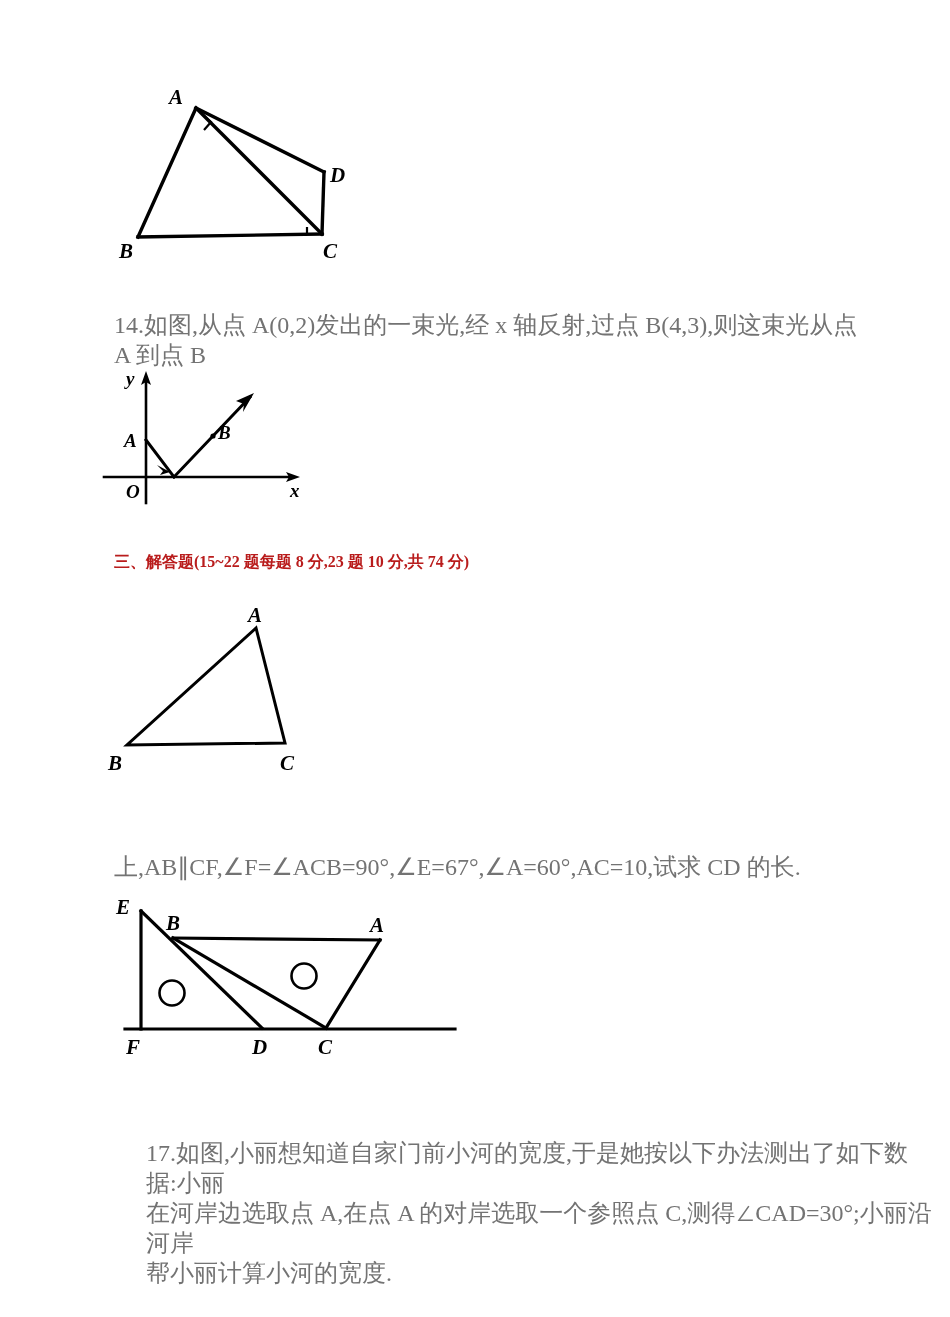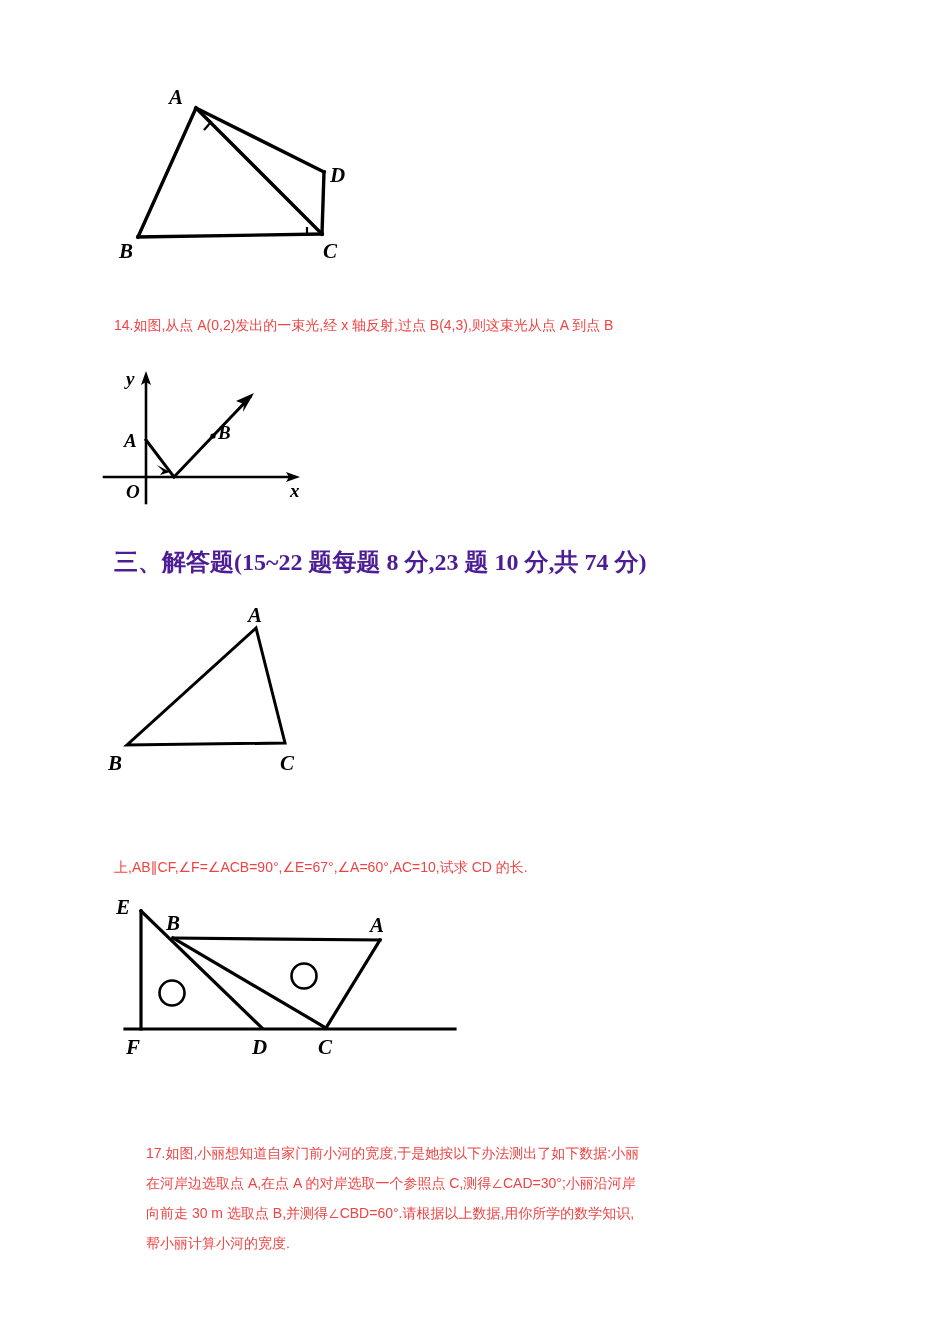--- a/index.html
+++ b/index.html
@@ -19,32 +19,32 @@
   .page {
     position: absolute;
     left: 0; top: 0;
     width: 950px;
     height: 1317px;
   }
 
   
   .qtext {
     position: absolute;
-    font-size: 14px;
+    font-size: 24px;
     line-height: 30px;
     letter-spacing: 0px;
-    color: #ef4444;
-    font-family: Liberation Sans, sans-serif;
+    color: #737373;
+    font-family: Liberation Serif, serif;
   }
   .section-head {
     position: absolute;
-    font-size: 24px;
+    font-size: 16px;
     font-weight: bold;
     line-height: 28px;
-    color: #4c1d95;
+    color: #b91c1c;
     font-family: "Liberation Serif", "DejaVu Serif", serif;
   }
   .blank-line {
     display: inline-block;
     width: 108px;
     border-bottom: 1.4px solid #333;
     vertical-align: -3px;
     height: 1px;
   }
 
@@ -182,17 +182,16 @@
       <text class="vlabel" x="152" y="156">D</text>
       <text class="vlabel" x="218" y="156">C</text>
     </svg>
   </div>
 
   <div class="qtext" style="left:114px; top:1138px; width:790px;margin-left:32px;">
     <div>
       <span>17.</span><span>如图,小丽想知道自家门前小河的宽度,于是她按以下办法测出了如下数据:小丽</span>
     </div>
     <div><span>在河岸边选取点 A,在点 A 的对岸选取一个参照点 C,测得∠CAD=30°;小丽沿河岸</span></div>
-    <div><span>向前走 30 m 选取点 B,并测得∠CBD=60°.请根据以上数据,用你所学的数学知识,</span></div>
     <div><span>帮小丽计算小河的宽度.</span></div>
   </div>
 
 </div>
 
 </body></html>

